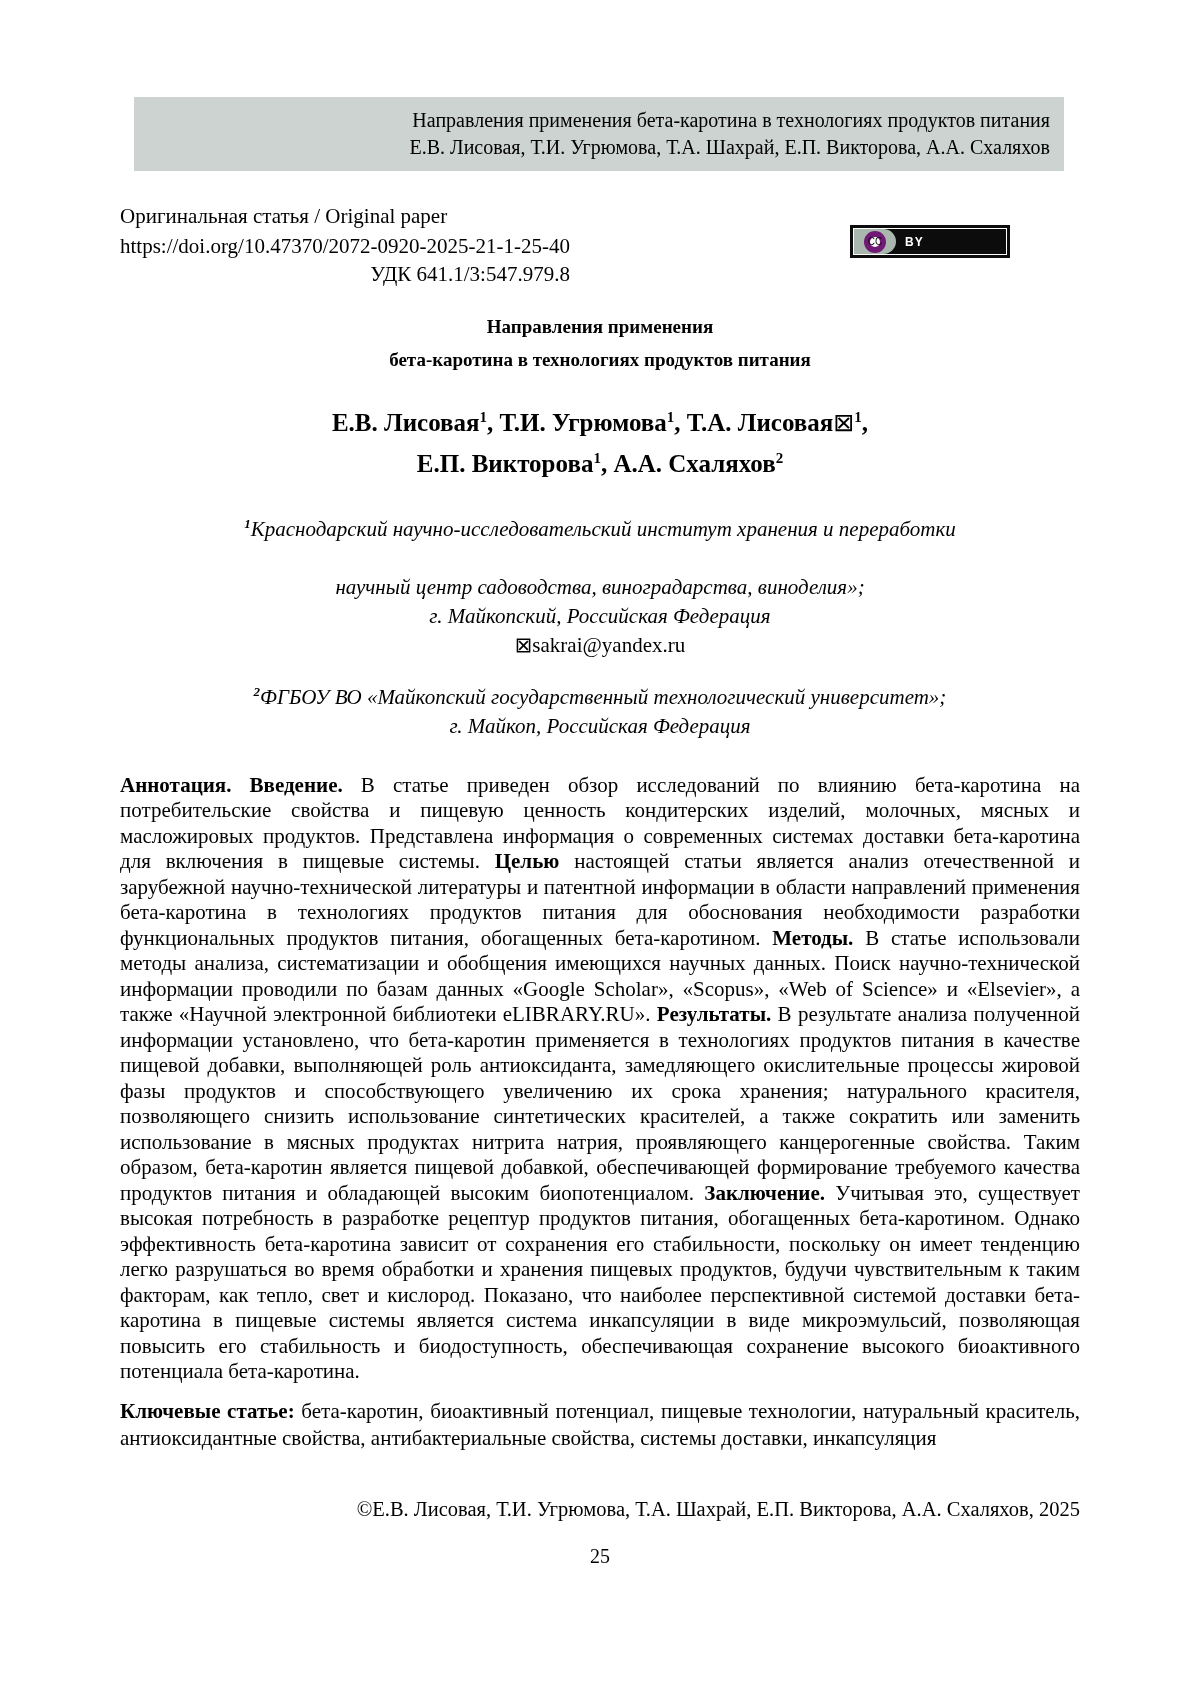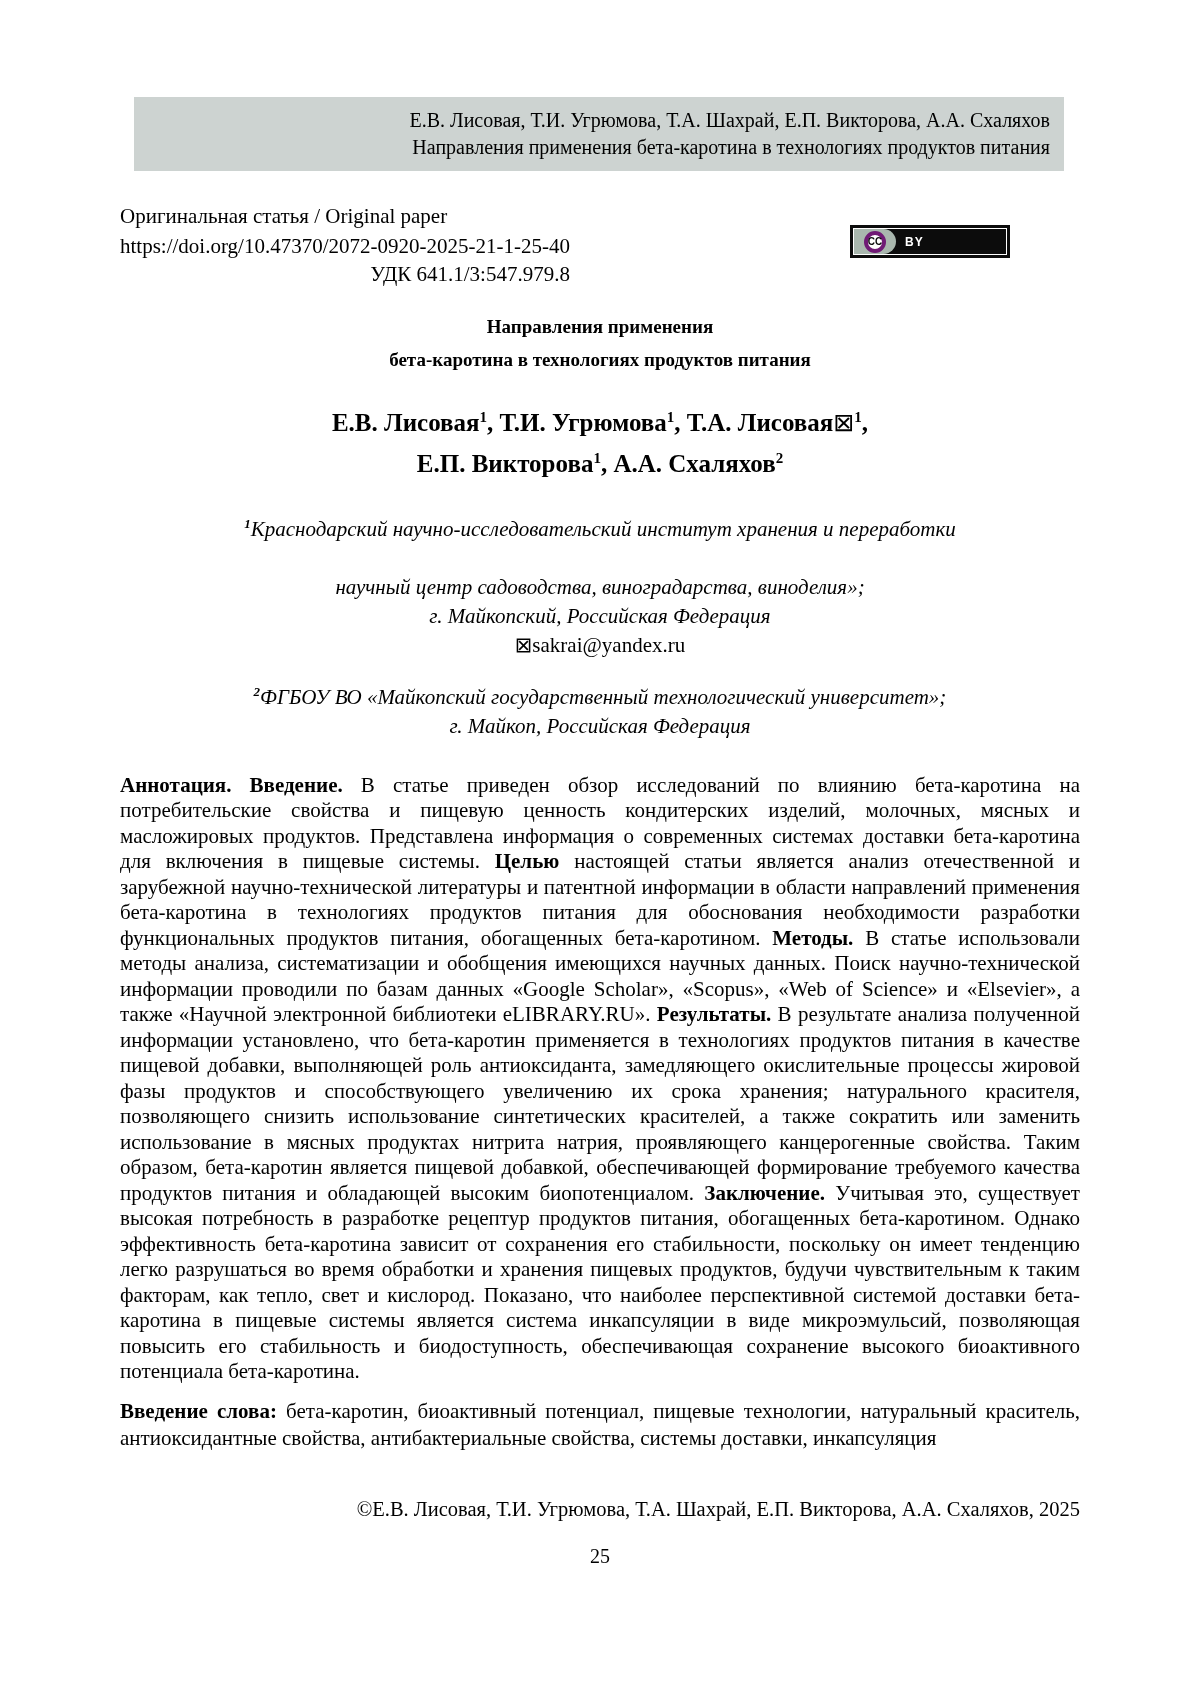--- a/index.html
+++ b/index.html
@@ -64,25 +64,25 @@
     background: #a9b7ae;
     border-radius: 0 13px 13px 0;
     display: flex;
     align-items: center;
     justify-content: center;
   }
   .cc-circle {
     width: 22px; height: 22px;
     box-sizing: border-box;
     background: #ffffff;
-    border: 4px solid #701a75;
+    border: 6px solid #701a75;
     border-radius: 50%;
     display: flex; align-items: center; justify-content: center;
     font-family: "Liberation Sans", sans-serif;
-    font-weight: bold; font-size: 10px; color: #0c0c0c;
+    font-weight: normal; font-size: 10px; color: #0c0c0c;
   }
   .cc-by {
     color: #ffffff;
     font-family: "Liberation Sans", sans-serif;
     font-weight: bold;
     font-size: 12px;
     margin-left: 9px;
     letter-spacing: 1px;
   }
 
@@ -131,22 +131,22 @@
 
   .copyright { margin-top: 46px; text-align: right; font-size: 20.5px; }
   .page-number { margin-top: 24px; text-align: center; font-size: 20px; }
 </style>
 </head>
 <body>
 
 <div class="page">
 
   <header class="band">
+    <div>Направления применения бета-каротина в технологиях продуктов питания</div>
     <div>Е.В. Лисовая, Т.И. Угрюмова, Т.А. Шахрай, Е.П. Викторова, А.А. Схаляхов</div>
-    <div>Направления применения бета-каротина в технологиях продуктов питания</div>
   </header>
 
   <div class="article-type">Оригинальная статья / Original paper</div>
 
   <div class="meta-row">
     <div class="meta-ids">
       <div class="doi">https://doi.org/10.47370/2072-0920-2025-21-1-25-40</div>
       <div class="udk">УДК 641.1/3:547.979.8</div>
     </div>
     <div class="cc-badge">
@@ -177,19 +177,19 @@
     <span class="email-line"><span class="mail-glyph">⊠</span><span>sakrai@yandex.ru</span></span>
   </div>
 
   <div class="affil affil2">
     <sup class="affil-sup">2</sup><span>ФГБОУ ВО «Майкопский государственный технологический университет»;</span><br>
     <span>г. Майкоп, Российская Федерация</span>
   </div>
 
   <p class="abstract"><b>Аннотация. Введение. </b><span>В статье приведен обзор исследований по влиянию бета-каротина на потребительские свойства и пищевую ценность кондитерских изделий, молочных, мясных и масложировых продуктов. Представлена информация о современных системах доставки бета-каротина для включения в пищевые системы. </span><b>Целью </b><span>настоящей статьи является анализ отечественной и зарубежной научно-технической литературы и патентной информации в области направлений применения бета-каротина в технологиях продуктов питания для обоснования необходимости разработки функциональных продуктов питания, обогащенных бета-каротином. </span><b>Методы. </b><span>В статье использовали методы анализа, систематизации и обобщения имеющихся научных данных. Поиск научно-технической информации проводили по базам данных «Google Scholar», «Scopus», «Web of Science» и «Elsevier», а также «Научной электронной библиотеки eLIBRARY.RU». </span><b>Результаты. </b><span>В результате анализа полученной информации установлено, что бета-каротин применяется в технологиях продуктов питания в качестве пищевой добавки, выполняющей роль антиоксиданта, замедляющего окислительные процессы жировой фазы продуктов и способствующего увеличению их срока хранения; натурального красителя, позволяющего снизить использование синтетических красителей, а также сократить или заменить использование в мясных продуктах нитрита натрия, проявляющего канцерогенные свойства. Таким образом, бета-каротин является пищевой добавкой, обеспечивающей формирование требуемого качества продуктов питания и обладающей высоким биопотенциалом. </span><b>Заключение. </b><span>Учитывая это, существует высокая потребность в разработке рецептур продуктов питания, обогащенных бета-каротином. Однако эффективность бета-каротина зависит от сохранения его стабильности, поскольку он имеет тенденцию легко разрушаться во время обработки и хранения пищевых продуктов, будучи чувствительным к таким факторам, как тепло, свет и кислород. Показано, что наиболее перспективной системой доставки бета-каротина в пищевые системы является система инкапсуляции в виде микроэмульсий, позволяющая повысить его стабильность и биодоступность, обеспечивающая сохранение высокого биоактивного потенциала бета-каротина.</span></p>
 
-  <p class="keywords"><b>Введение слова:</b> <span>бета-каротин, биоактивный потенциал, пищевые технологии, натуральный краситель, антиоксидантные свойства, антибактериальные свойства, системы доставки, инкапсуляция</span></p>
+  <p class="keywords"><b>Ключевые статье:</b> <span>бета-каротин, биоактивный потенциал, пищевые технологии, натуральный краситель, антиоксидантные свойства, антибактериальные свойства, системы доставки, инкапсуляция</span></p>
 
   <div class="copyright">©Е.В. Лисовая, Т.И. Угрюмова, Т.А. Шахрай, Е.П. Викторова, А.А. Схаляхов, 2025</div>
 
   <div class="page-number">25</div>
 
 </div>
 
 </body></html>

